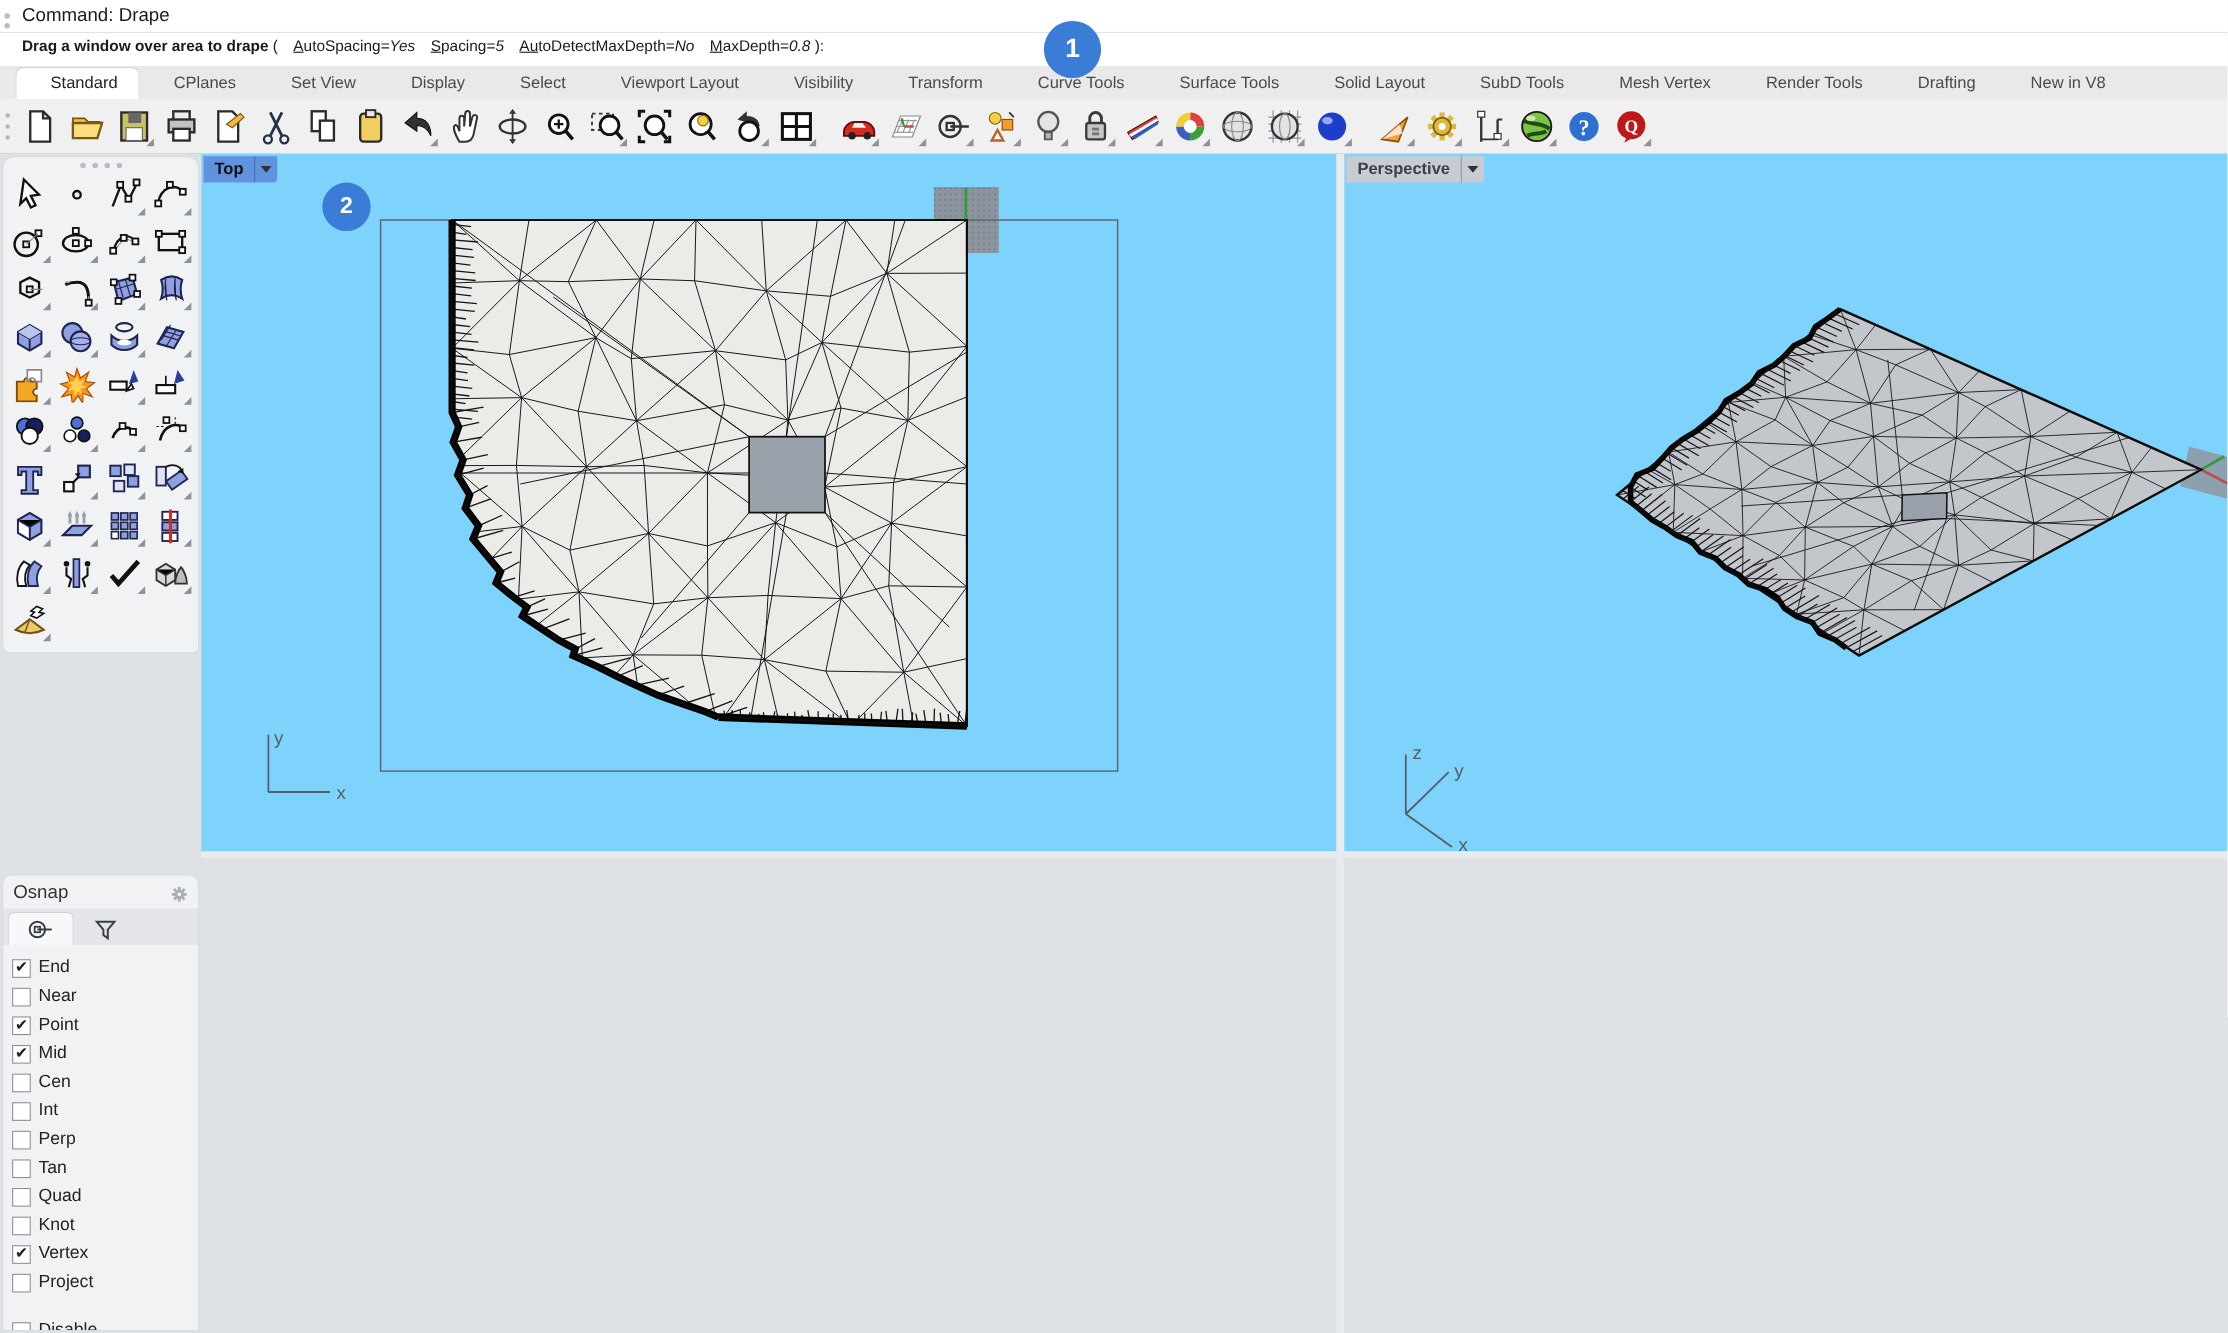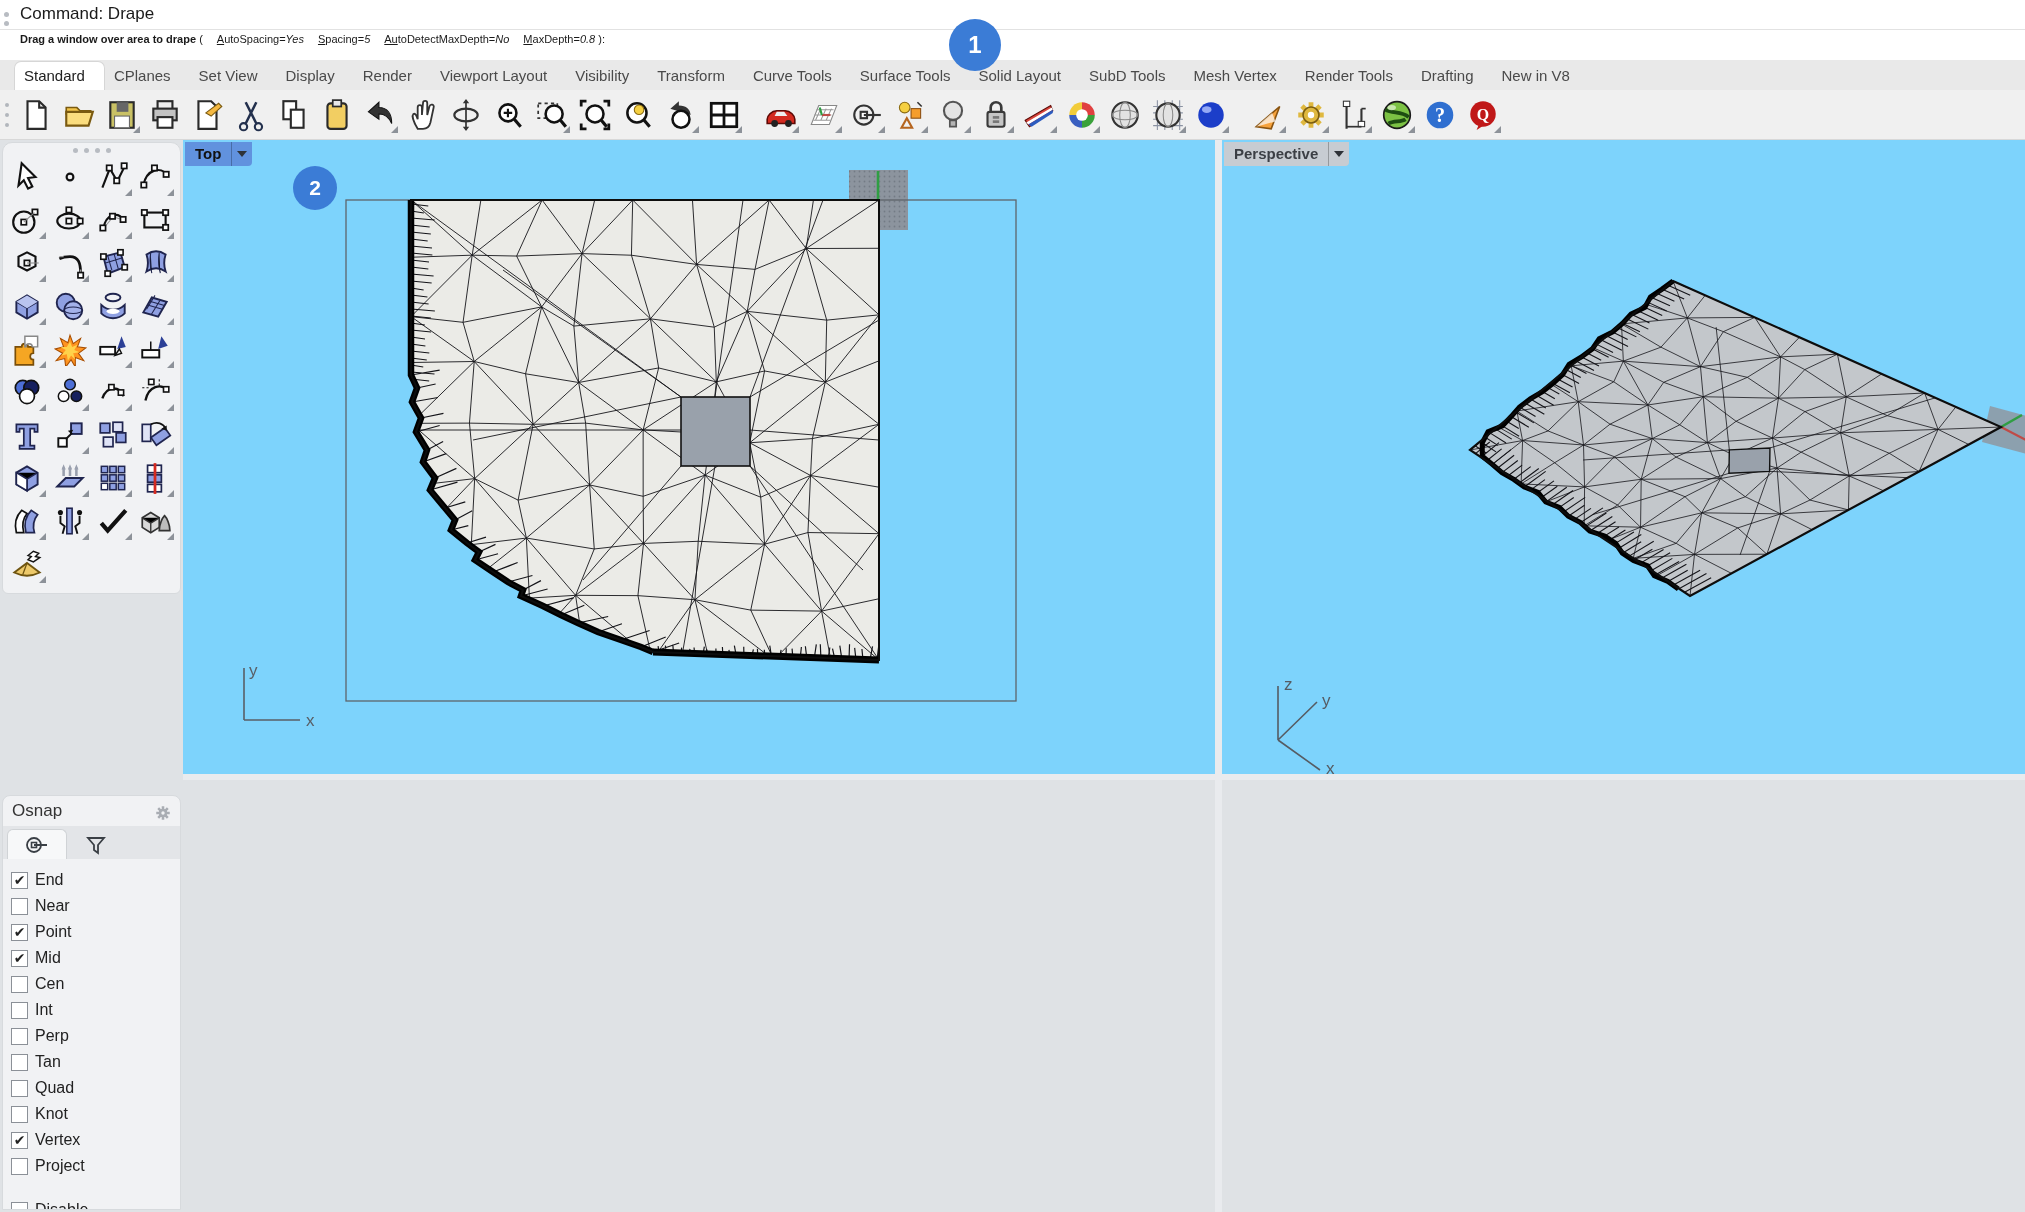--- a/index.html
+++ b/index.html
@@ -3,28 +3,28 @@
 <meta charset="utf-8">
 <style>
   html,body{margin:0;padding:0;overflow:hidden;background:#fff;}
   #app{position:relative;width:2025px;height:1212px;font-family:"Liberation Sans",sans-serif;background:#fff;}
   
   #commandbar{position:absolute;left:0;top:0;width:2025px;height:60px;background:#fff;border-bottom:1px solid #c9c9c9;}
   #cmd-grip{position:absolute;left:4px;top:8px;width:8px;height:40px;}
   #cmd-grip i{display:block;width:5px;height:5px;border-radius:50%;background:#b8bcc2;margin:4px 0;}
   #cmd-line1{position:absolute;left:20px;top:4px;font-size:17px;color:#1a1a1a;}
   #cmd-sep{position:absolute;left:0;top:29px;width:2025px;height:1px;background:#e2e2e2;}
-  #cmd-line2{position:absolute;left:20px;top:33px;font-size:11px;color:#1a1a1a;white-space:nowrap;}
+  #cmd-line2{position:absolute;left:20px;top:33px;font-size:14px;color:#1a1a1a;white-space:nowrap;}
   #cmd-line2 b{font-weight:bold;}
   .opt{margin-left:14px;}
   .opt .ul{text-decoration:underline;}
   .opt .val{font-style:italic;}
   
   #tabrow{position:absolute;left:0;top:60px;width:2025px;height:30px;background:#e9e9e9;display:flex;align-items:flex-end;padding-left:14px;box-sizing:border-box;}
-  .tab{padding:5px 19px 6px 9px;font-size:15px;color:#4a4a4a;cursor:default;border-radius:7px 7px 0 0;}
+  .tab{padding:5px 19px 6px 31px;font-size:15px;color:#4a4a4a;cursor:default;border-radius:7px 7px 0 0;}
   .tab.active{background:#fff;color:#222;border:1px solid #d6d6d6;border-bottom:none;}
   
   #toolbar{position:absolute;left:0;top:90px;width:2025px;height:50px;background:#f0f0f0;border-bottom:1px solid #d8d8d8;display:flex;align-items:center;padding-left:18px;box-sizing:border-box;}
   #tb-grip{position:absolute;left:5px;top:7px;}
   #tb-grip i{display:block;width:4px;height:4px;border-radius:50%;background:#b2b6bc;margin:6px 0;}
   .tbtn{position:relative;width:36px;height:38px;margin-right:7px;display:flex;align-items:center;justify-content:center;}
   .tbtn svg{width:34px;height:34px;}
   .tbtn.fly::after{content:'';position:absolute;right:0px;bottom:1px;width:0;height:0;border-left:7px solid transparent;border-bottom:7px solid #8d9299;}
   .tbtn.gap{margin-left:14px;}
   
@@ -82,21 +82,21 @@
     <div id="cmd-line1">Command: Drape</div>
     <div id="cmd-sep"></div>
     <div id="cmd-line2"><b>Drag a window over area to drape</b><span id="cmd-opts"> <span>(</span><span class="opt"><span class="ul">A</span>utoSpacing=<span class="val">Yes</span></span><span class="opt"><span class="ul">S</span>pacing=<span class="val">5</span></span><span class="opt"><span class="ul">Au</span>toDetectMaxDepth=<span class="val">No</span></span><span class="opt"><span class="ul">M</span>axDepth=<span class="val">0.8</span></span> <span>):</span></span></div>
   </div>
 
   <div id="tabrow">
       <div class="tab active">Standard</div>
       <div class="tab">CPlanes</div>
       <div class="tab">Set View</div>
       <div class="tab">Display</div>
-      <div class="tab">Render</div>
+      <div class="tab">Select</div>
       <div class="tab">Viewport Layout</div>
       <div class="tab">Visibility</div>
       <div class="tab">Transform</div>
       <div class="tab">Curve Tools</div>
       <div class="tab">Surface Tools</div>
       <div class="tab">Solid Layout</div>
       <div class="tab">SubD Tools</div>
       <div class="tab">Mesh Vertex</div>
       <div class="tab">Render Tools</div>
       <div class="tab">Drafting</div>

